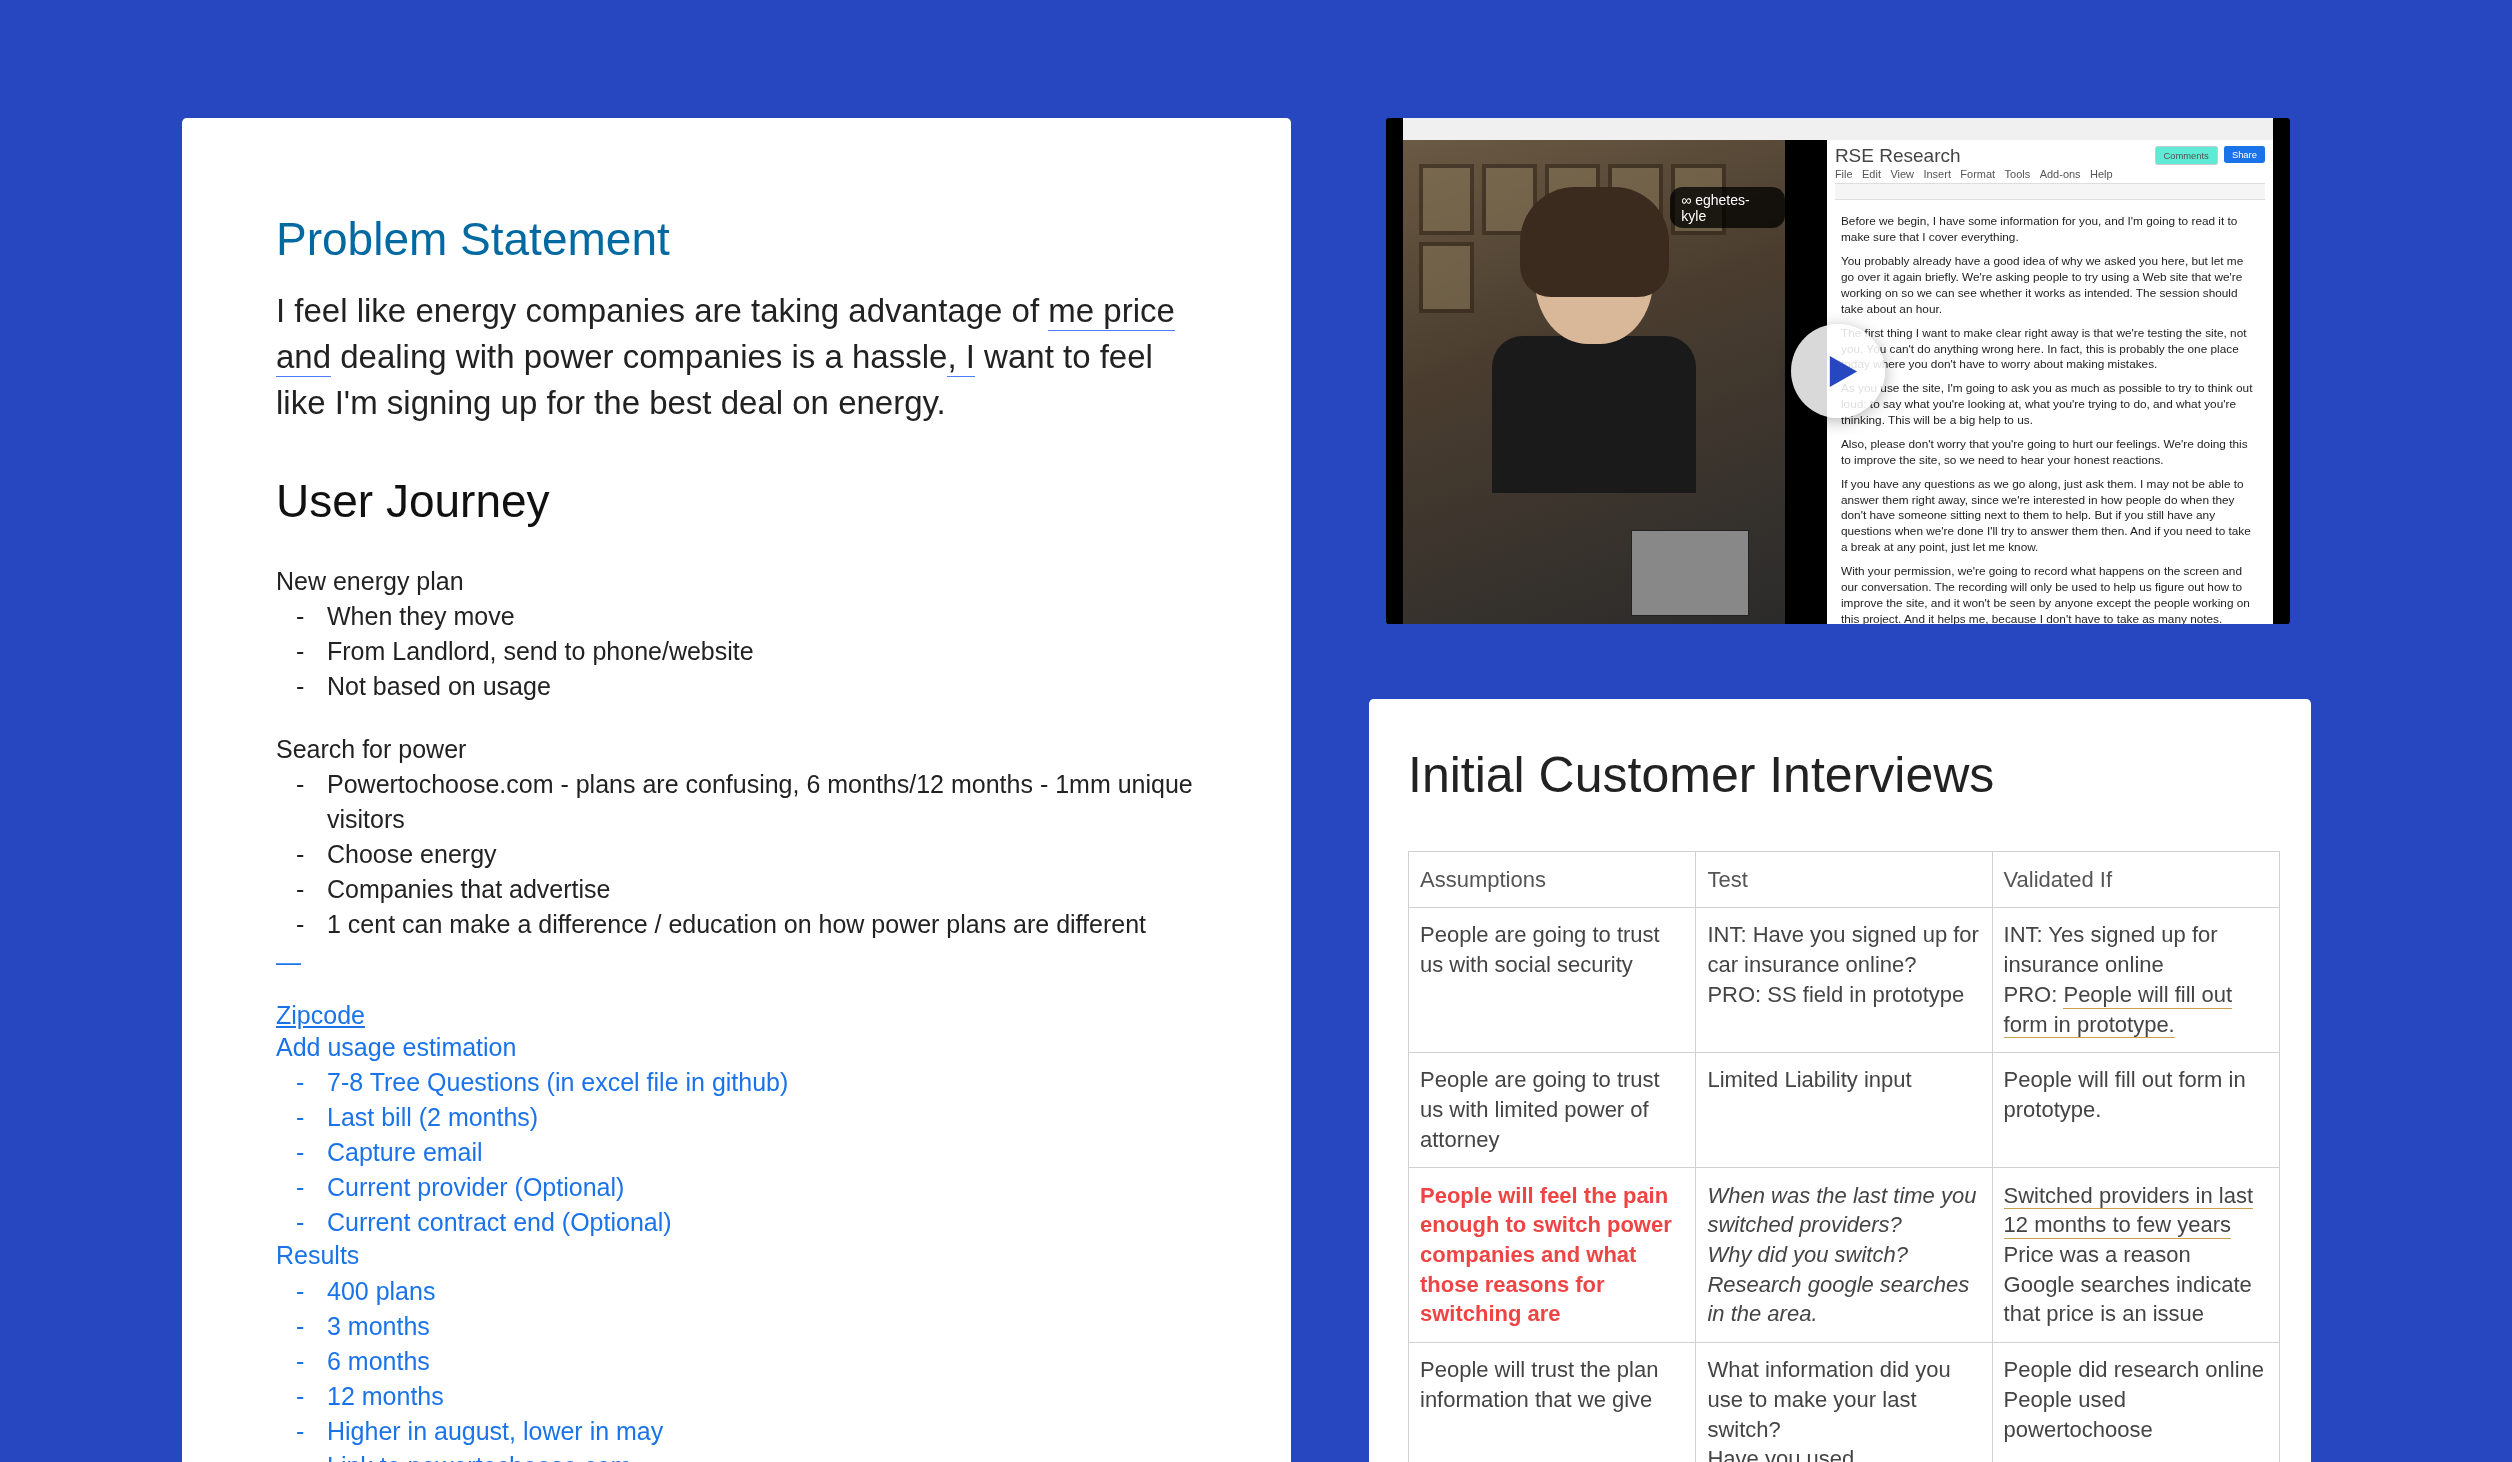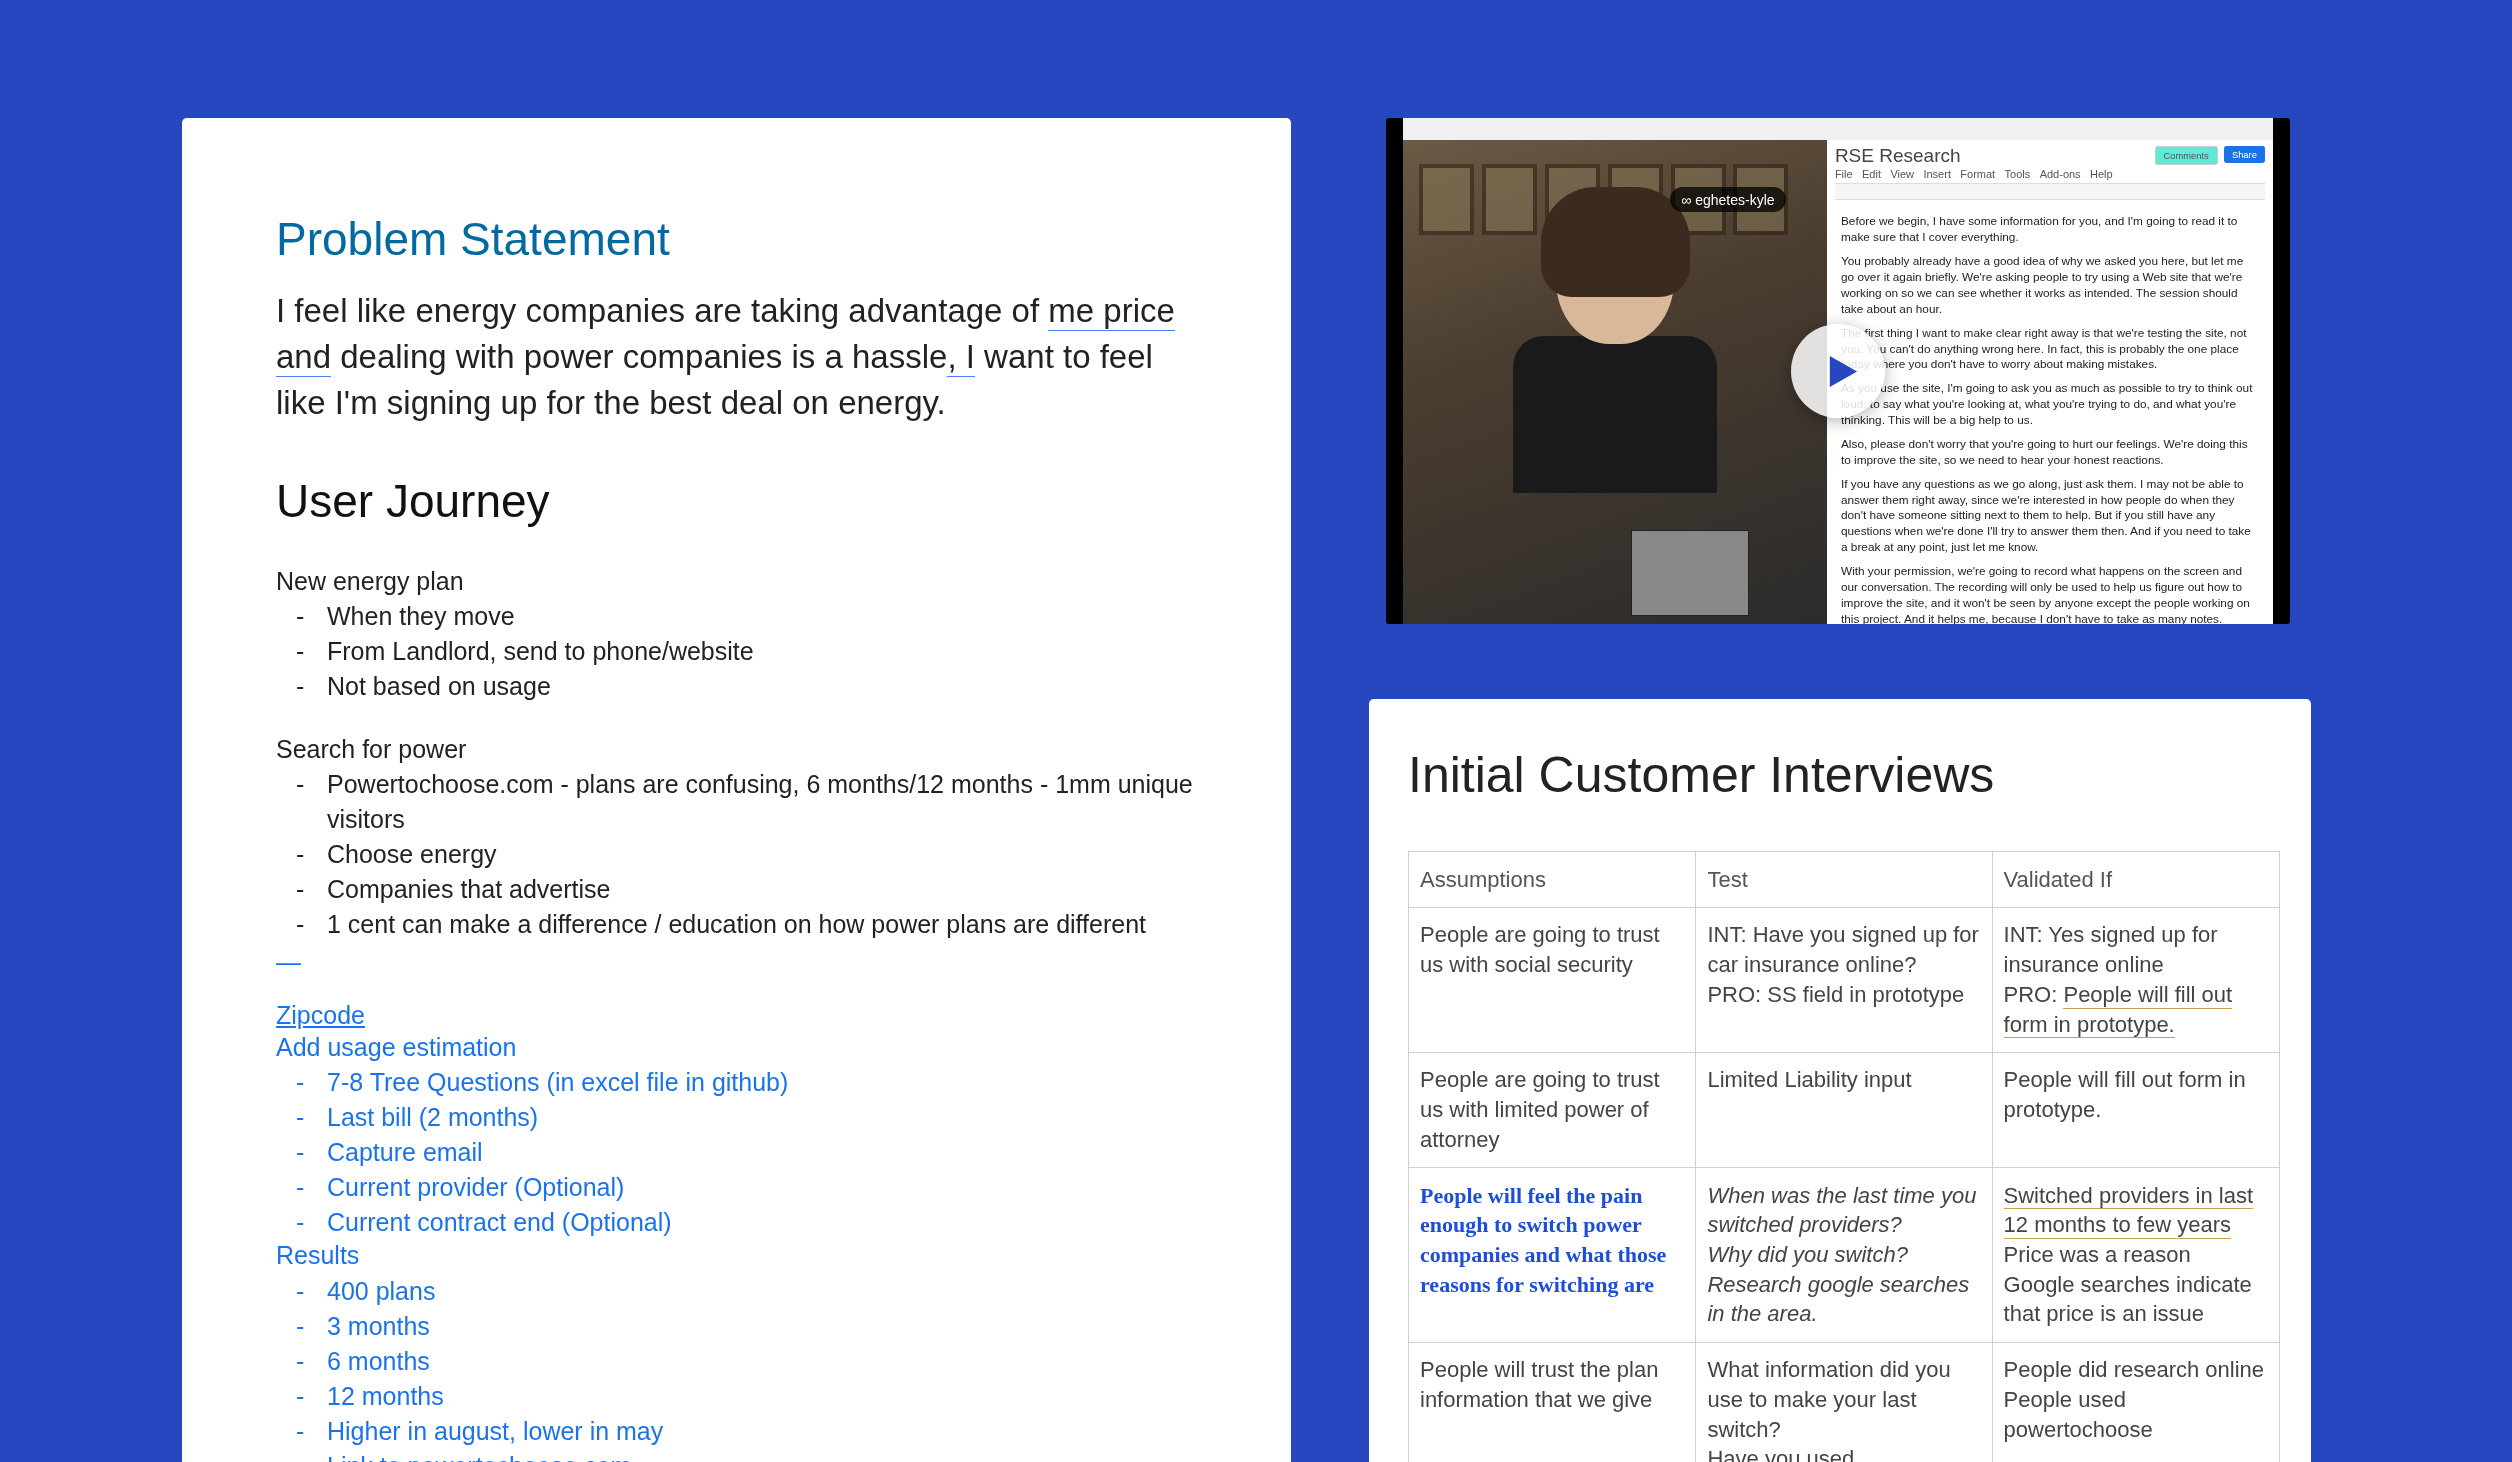--- a/index.html
+++ b/index.html
@@ -93,21 +93,21 @@
     left: 17.3px;
     right: 17.3px;
     height: 22px;
     background: #f0f0f0;
     display:flex;
   }
   .video-panel .left-half {
     position: absolute;
     left: 17.3px;
     top: 22px;
-    width: 424px;
+    width: 382px;
     bottom: 0;
     background: linear-gradient(160deg,#6b5a44 0%, #4a3d2f 40%, #2b2b2b 100%);
   }
   .video-panel .person {
     position:absolute;
     left:50%; transform:translateX(-50%);
     top:63px;
     width:236px; height:298px;
   }
   .video-panel .person .head {
@@ -182,21 +182,21 @@
   .interview-panel h1{
     font-size:50px;font-weight:500;color:#222;margin-bottom:47px;
     font-family:-apple-system,BlinkMacSystemFont,"Segoe UI",Arial,sans-serif;
   }
   .itable{width:100%;border-collapse:collapse;font-size:22px;color:#444;table-layout:fixed;}
   .itable th,.itable td{border:0.8px solid #d0d0d0;padding:12.6px 11px;vertical-align:top;text-align:left;font-weight:400;line-height:1.35;}
   .itable th{color:#555;}
   .itable col.c1{width:33%;}
   .itable col.c2{width:34%;}
   .itable col.c3{width:33%;}
-  .bold-row td:first-child{font-weight:600;color:#1d4ed8;font-family:Liberation Serif, serif;}
+  .bold-row td:first-child{font-weight:600;color:#ef4444;}
   .vlink{border-bottom:1.6px solid #c9a14a;padding-bottom:0.8px;}
 </style>
 </head>
 <body>
 
 <div class="canvas">
 
   <div class="doc-panel">
     <h1>Problem Statement</h1>
     <p class="lead">

